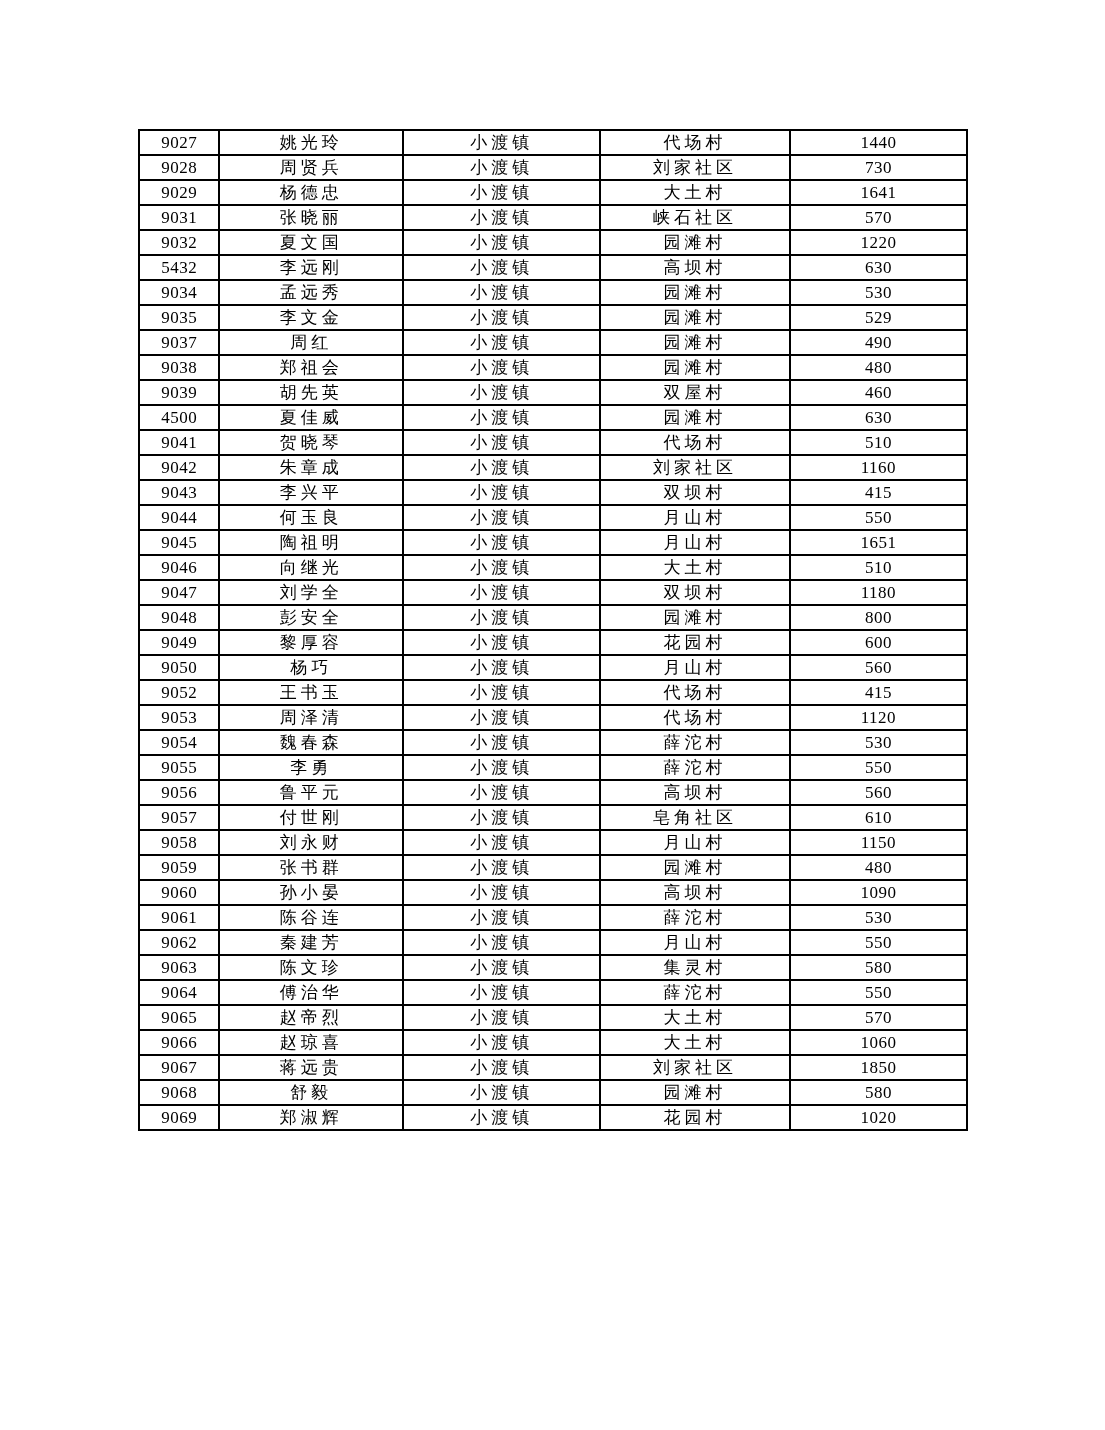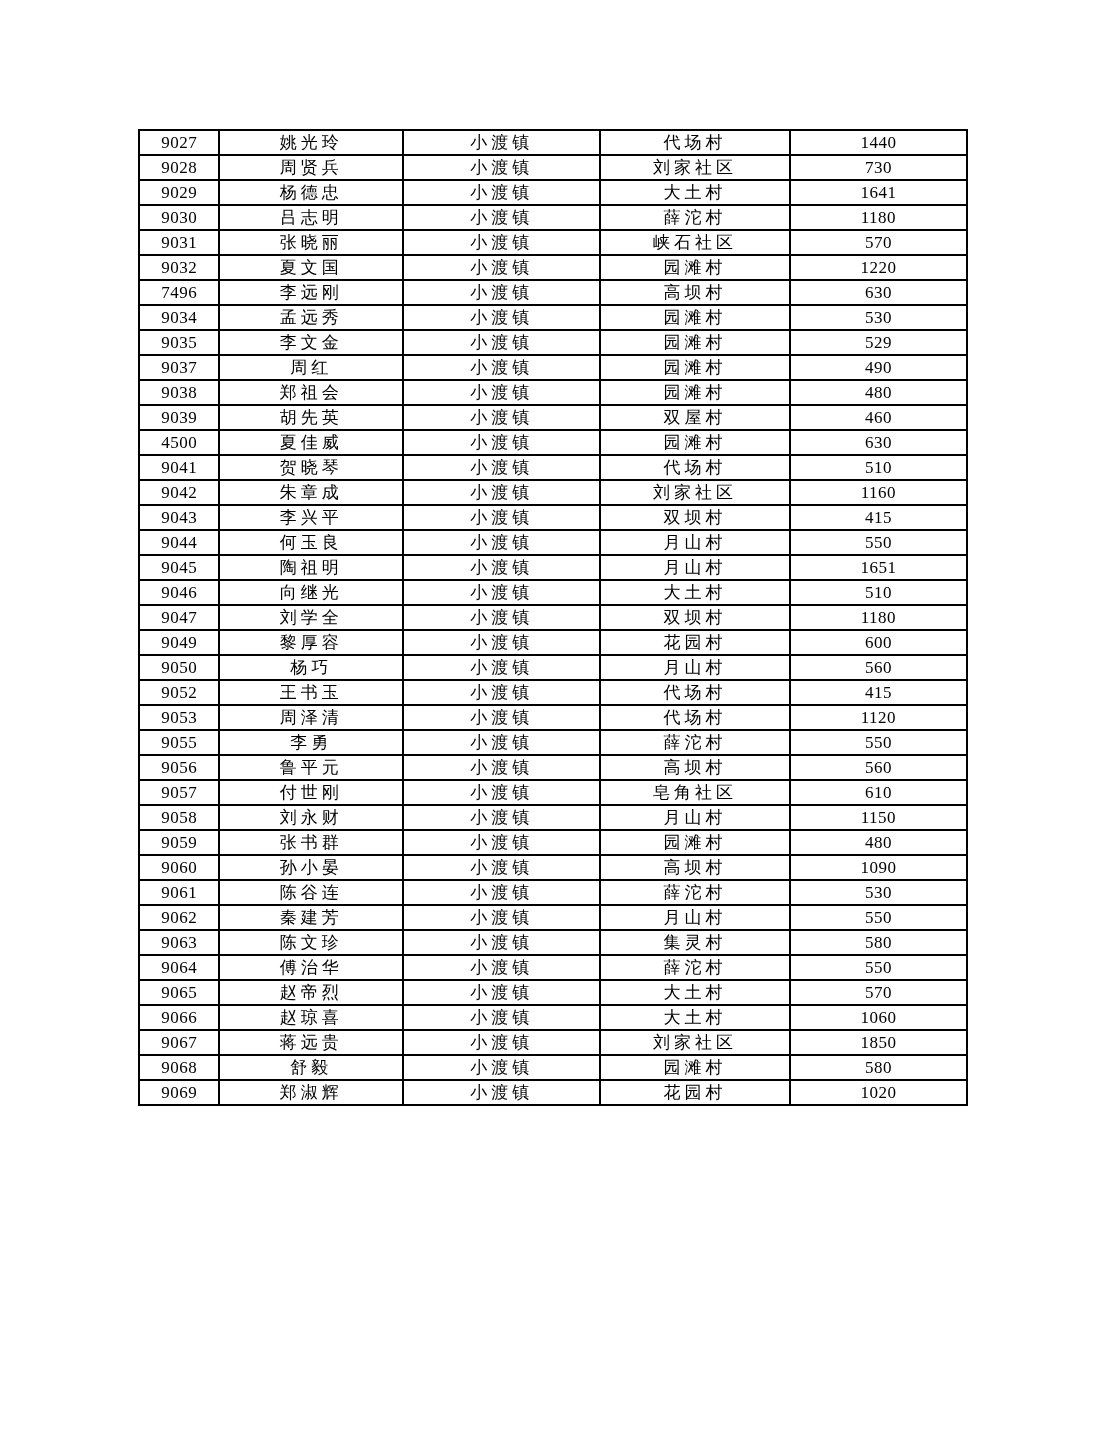--- a/index.html
+++ b/index.html
@@ -70,42 +70,35 @@
           <td class="num">730</td>
         </tr>
         <tr>
           <td class="num">9029</td>
           <td class="zh">杨德忠</td>
           <td class="zh">小渡镇</td>
           <td class="zh">大土村</td>
           <td class="num">1641</td>
         </tr>
         <tr>
-          <td class="num">9030</td>
-          <td class="zh">吕志明</td>
-          <td class="zh">小渡镇</td>
-          <td class="zh">薛沱村</td>
-          <td class="num">1180</td>
-        </tr>
-        <tr>
           <td class="num">9031</td>
           <td class="zh">张晓丽</td>
           <td class="zh">小渡镇</td>
           <td class="zh">峡石社区</td>
           <td class="num">570</td>
         </tr>
         <tr>
           <td class="num">9032</td>
           <td class="zh">夏文国</td>
           <td class="zh">小渡镇</td>
           <td class="zh">园滩村</td>
           <td class="num">1220</td>
         </tr>
         <tr>
-          <td class="num">7496</td>
+          <td class="num">5432</td>
           <td class="zh">李远刚</td>
           <td class="zh">小渡镇</td>
           <td class="zh">高坝村</td>
           <td class="num">630</td>
         </tr>
         <tr>
           <td class="num">9034</td>
           <td class="zh">孟远秀</td>
           <td class="zh">小渡镇</td>
           <td class="zh">园滩村</td>
@@ -189,20 +182,27 @@
           <td class="num">510</td>
         </tr>
         <tr>
           <td class="num">9047</td>
           <td class="zh">刘学全</td>
           <td class="zh">小渡镇</td>
           <td class="zh">双坝村</td>
           <td class="num">1180</td>
         </tr>
         <tr>
+          <td class="num">9048</td>
+          <td class="zh">彭安全</td>
+          <td class="zh">小渡镇</td>
+          <td class="zh">园滩村</td>
+          <td class="num">800</td>
+        </tr>
+        <tr>
           <td class="num">9049</td>
           <td class="zh">黎厚容</td>
           <td class="zh">小渡镇</td>
           <td class="zh">花园村</td>
           <td class="num">600</td>
         </tr>
         <tr>
           <td class="num">9050</td>
           <td class="zh">杨巧</td>
           <td class="zh">小渡镇</td>
@@ -215,20 +215,27 @@
           <td class="zh">小渡镇</td>
           <td class="zh">代场村</td>
           <td class="num">415</td>
         </tr>
         <tr>
           <td class="num">9053</td>
           <td class="zh">周泽清</td>
           <td class="zh">小渡镇</td>
           <td class="zh">代场村</td>
           <td class="num">1120</td>
+        </tr>
+        <tr>
+          <td class="num">9054</td>
+          <td class="zh">魏春森</td>
+          <td class="zh">小渡镇</td>
+          <td class="zh">薛沱村</td>
+          <td class="num">530</td>
         </tr>
         <tr>
           <td class="num">9055</td>
           <td class="zh">李勇</td>
           <td class="zh">小渡镇</td>
           <td class="zh">薛沱村</td>
           <td class="num">550</td>
         </tr>
         <tr>
           <td class="num">9056</td>

